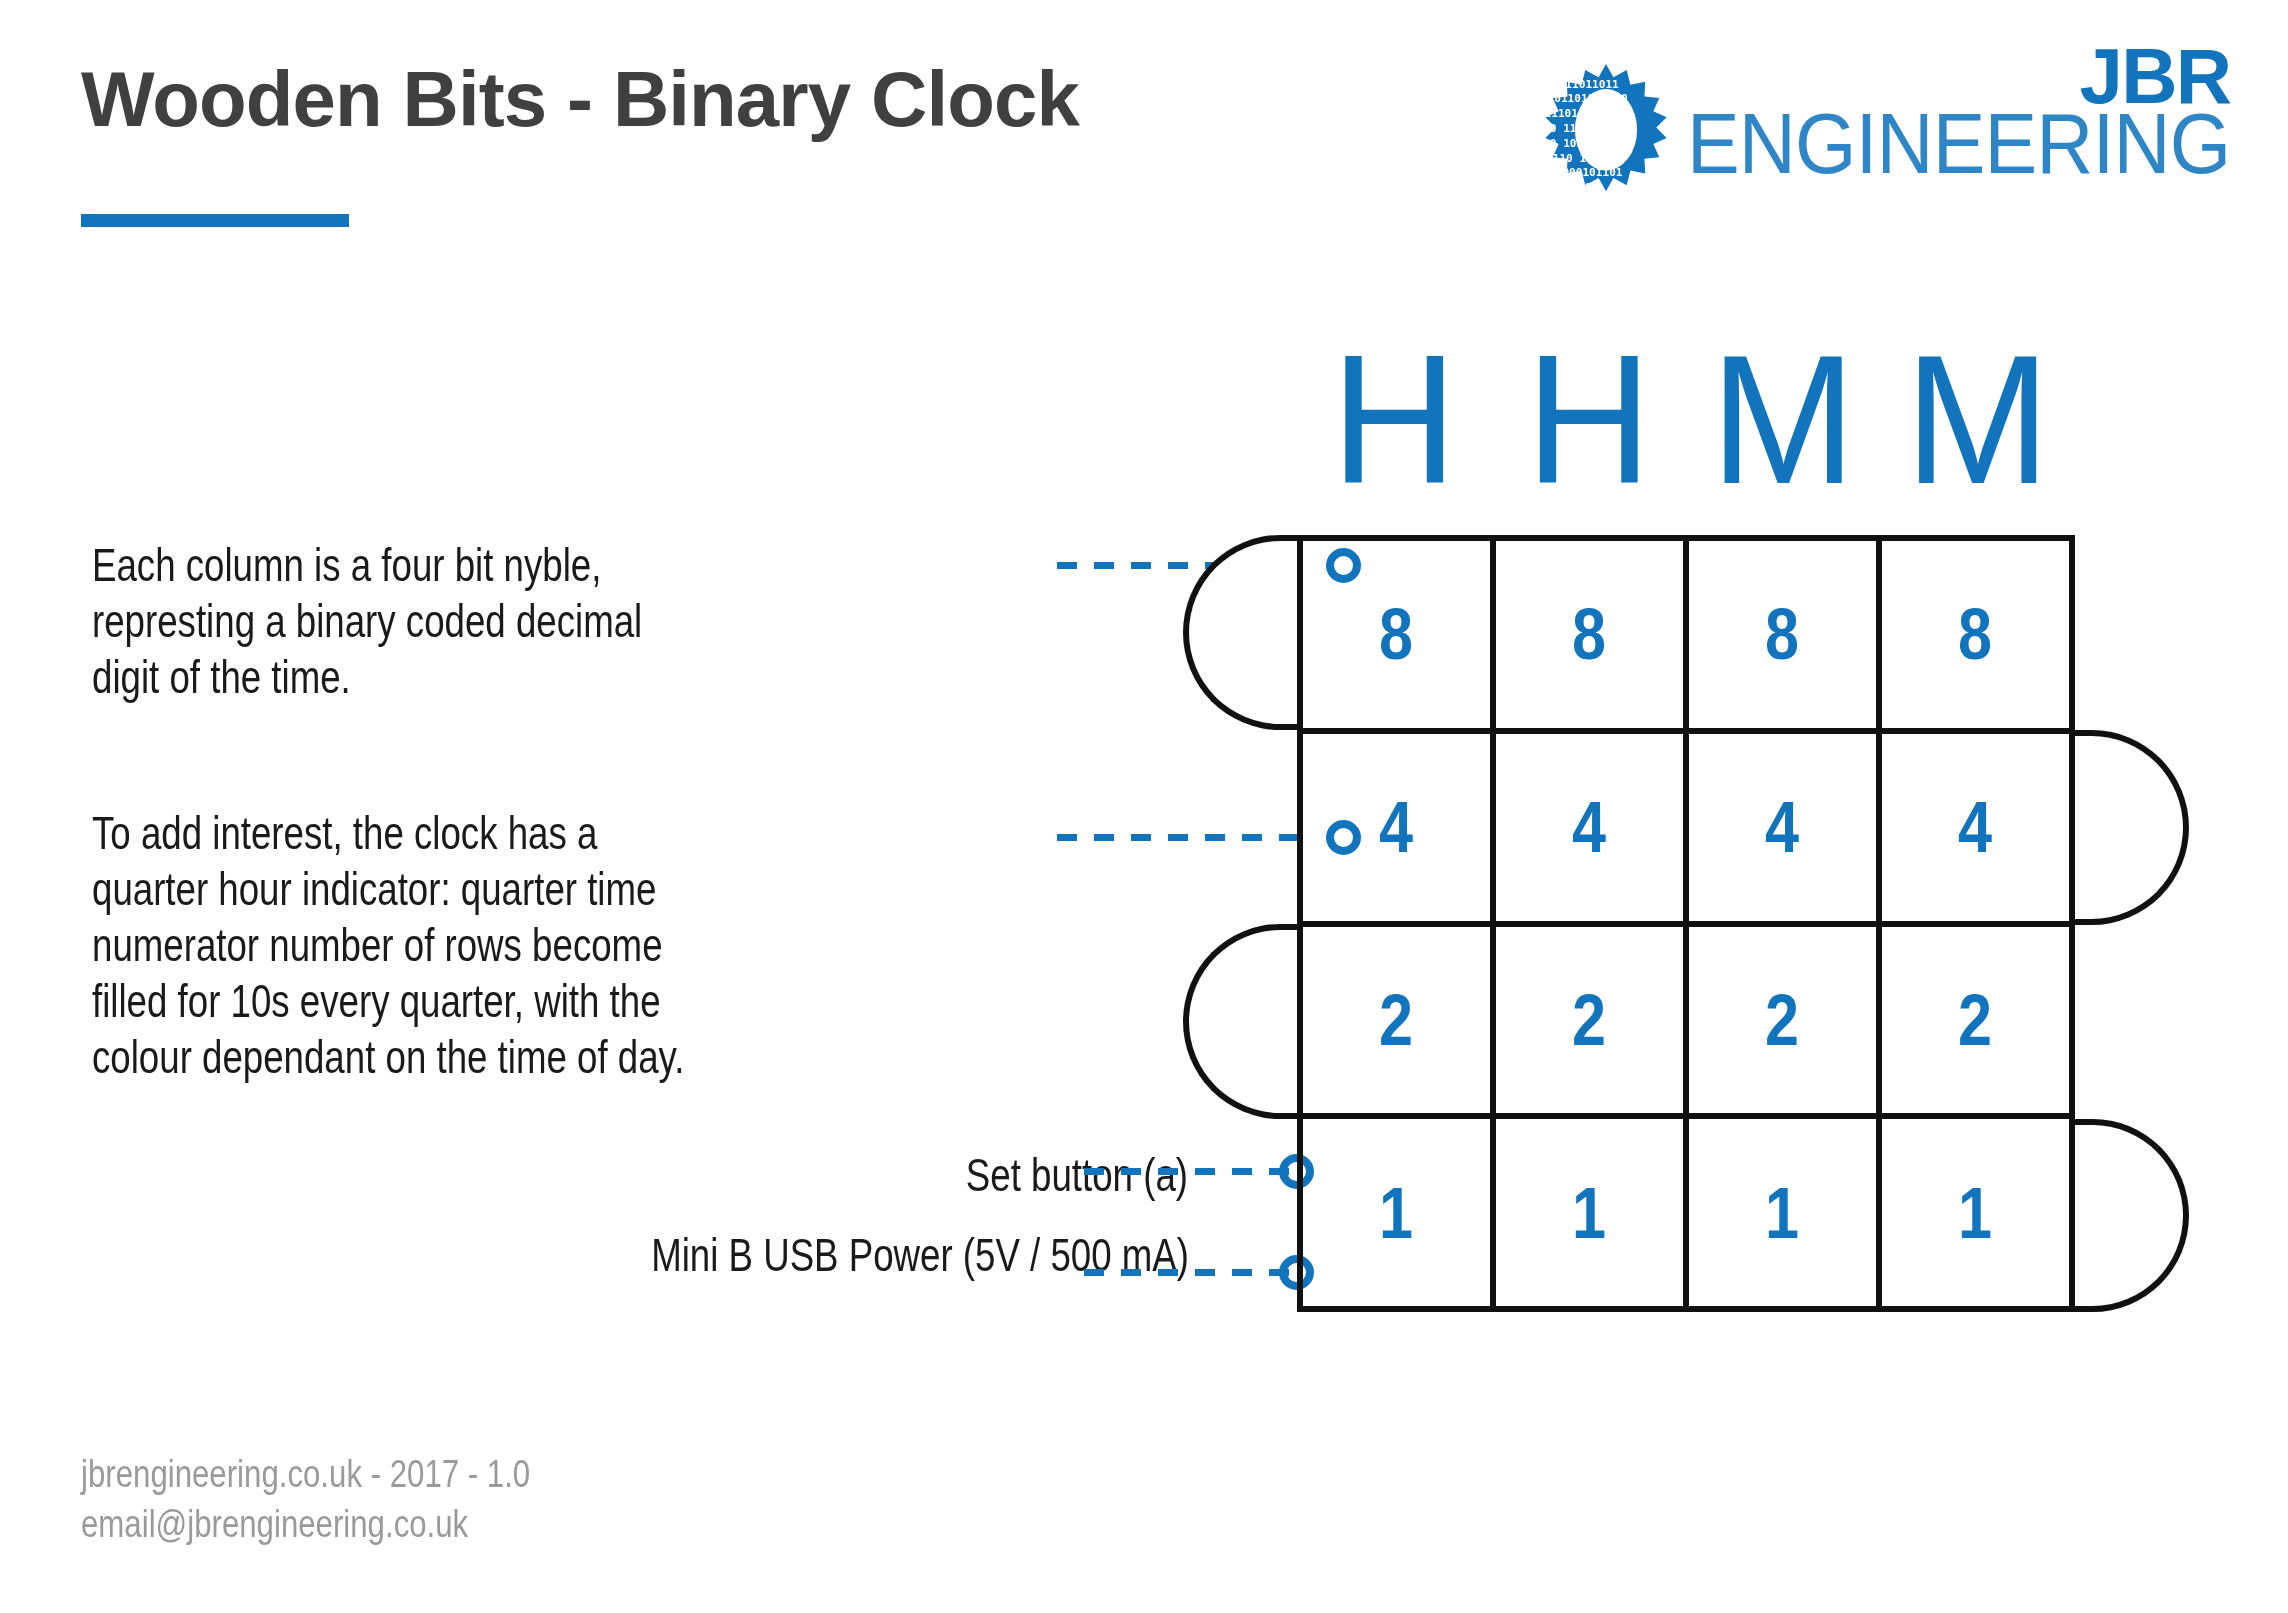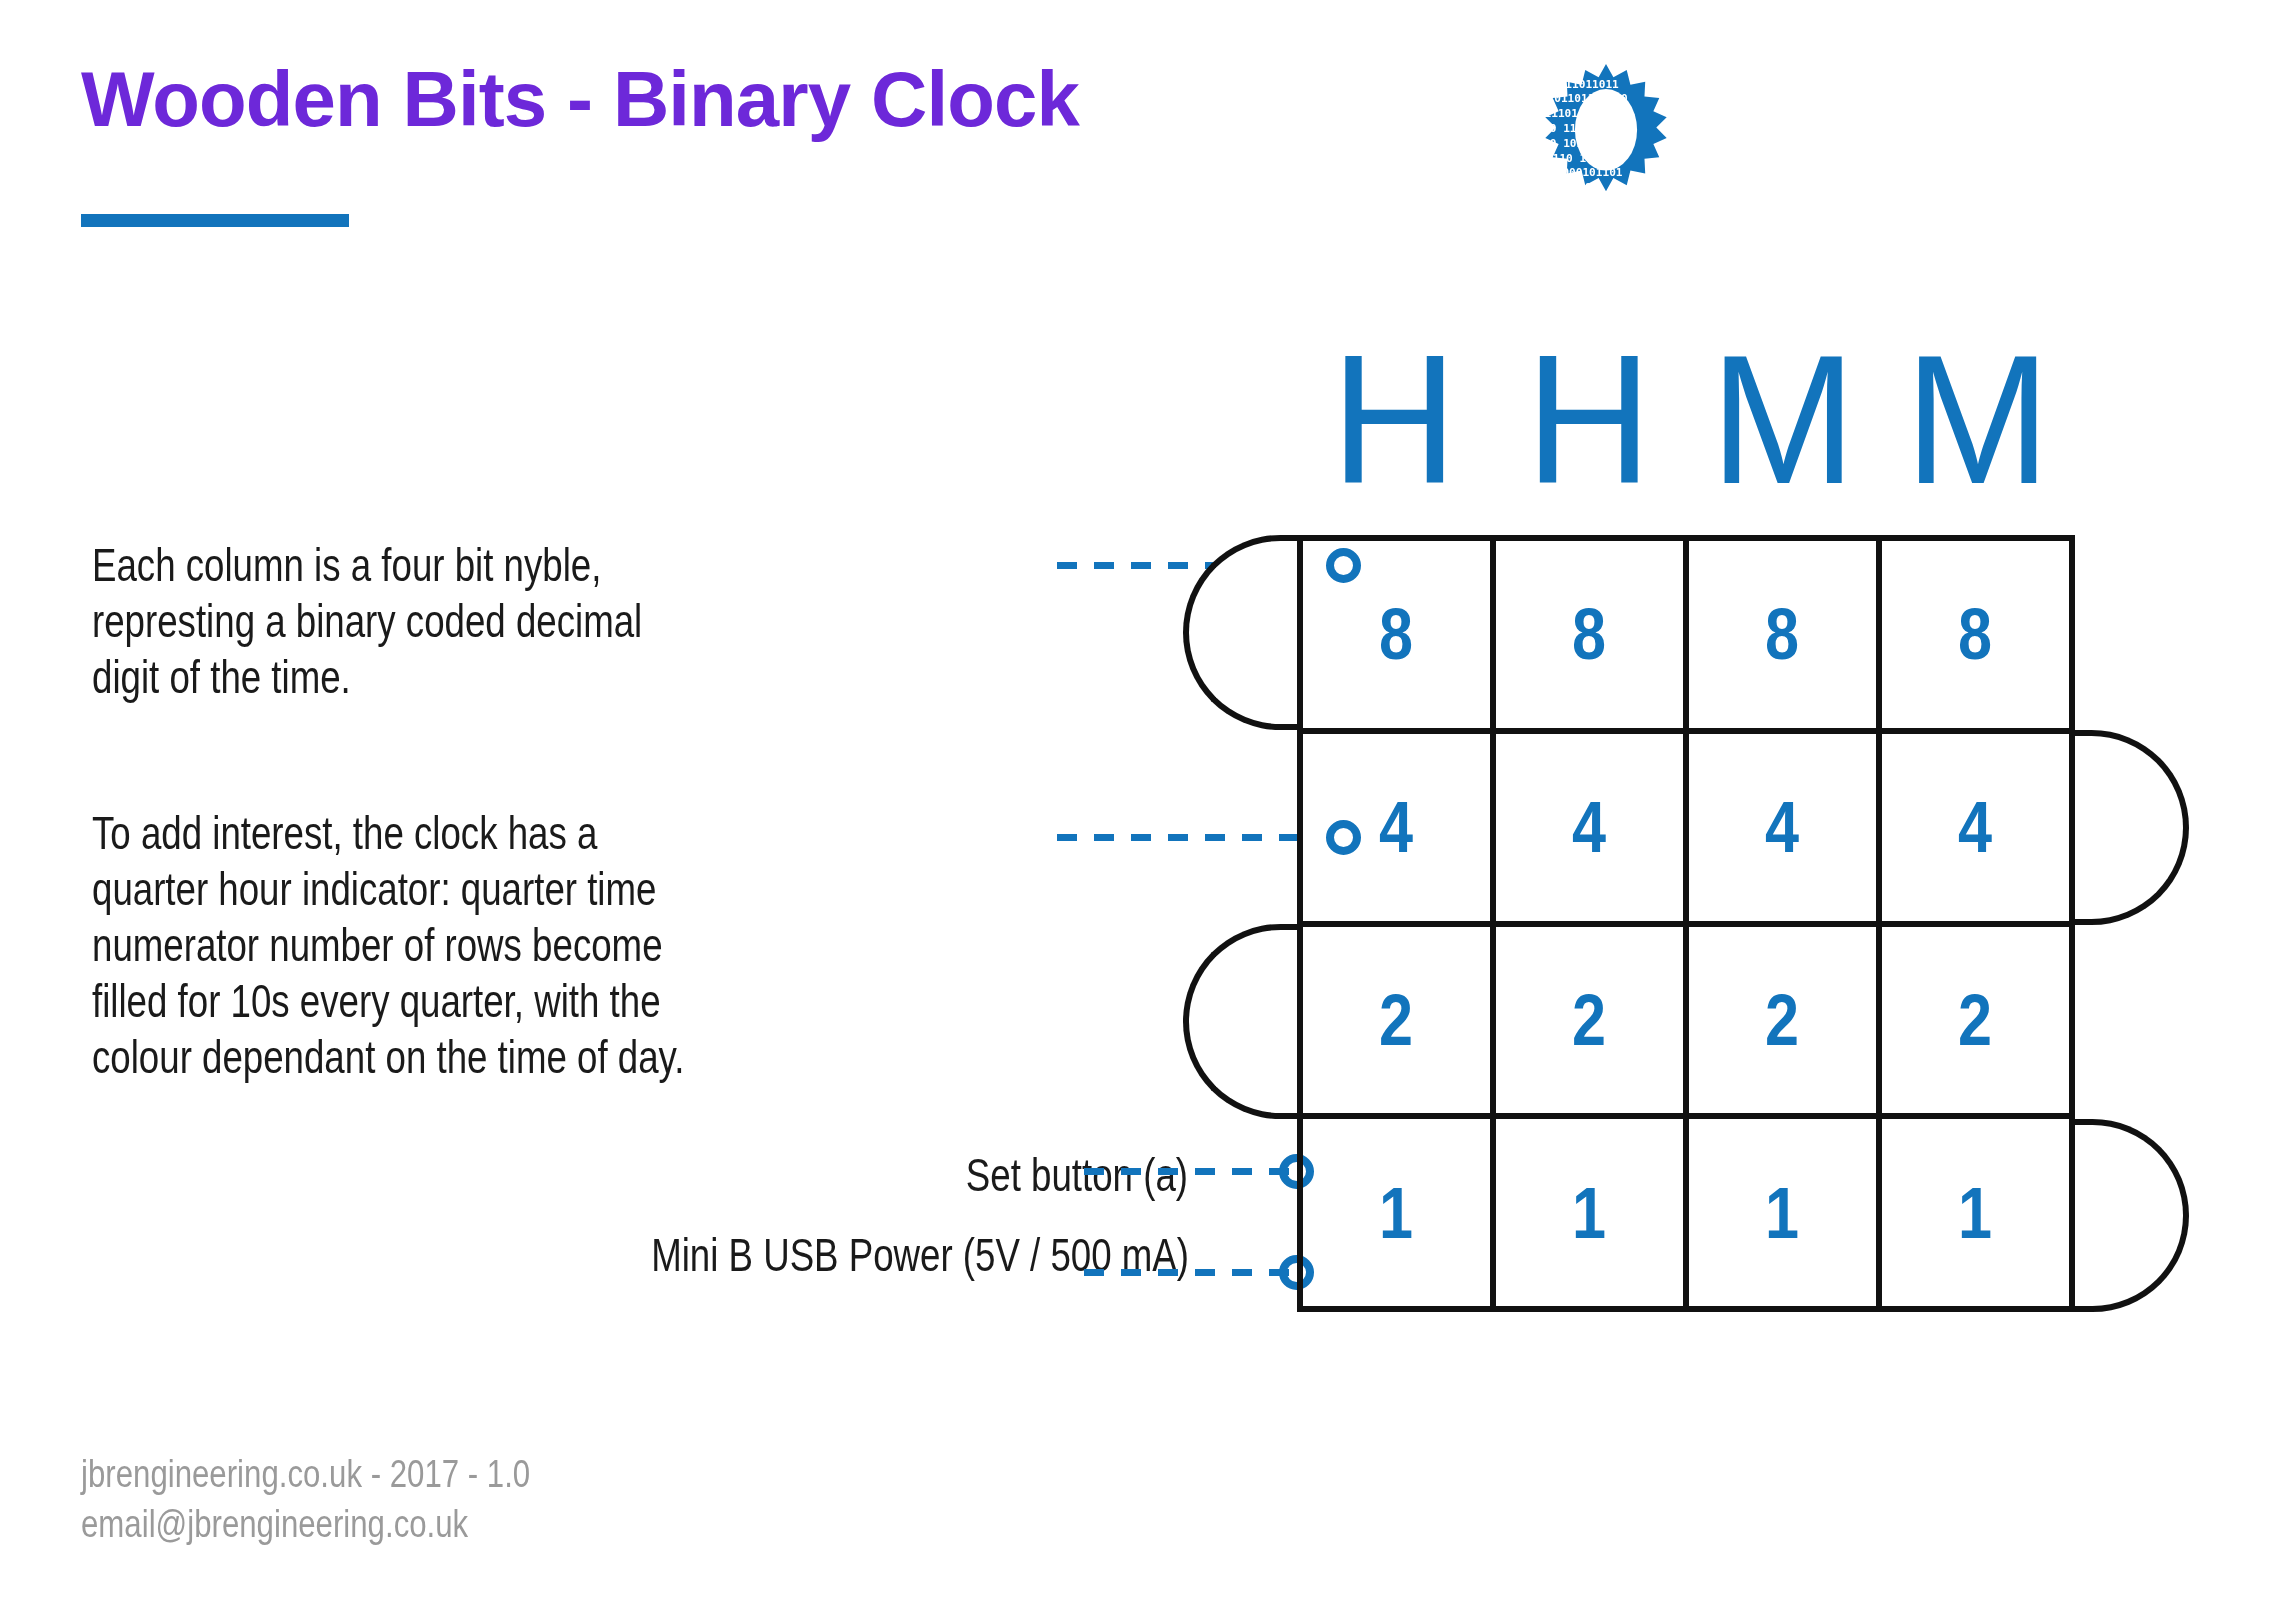--- a/index.html
+++ b/index.html
@@ -8,21 +8,21 @@
     background:#ffffff;
     font-family:"Liberation Sans", sans-serif;
     position:relative;
     overflow:hidden;
   }
 
   
   #page-title {
     position:absolute; left:81px; top:54px;
     font-size:78px; font-weight:bold;
-    color:#6d28d9;
+    color:#404040;
     letter-spacing:-0.9px;
     white-space:nowrap;
     font-family:"Liberation Sans", sans-serif;
   }
   #title-rule {
     position:absolute; left:81px; top:214px;
     width:268px; height:13px; background:#1274BC;
   }
 
   
@@ -191,20 +191,24 @@
           <text x="8" y="76">011101 10110</text>
           <text x="6" y="96">110 1100</text>
           <text x="6" y="116">010 1011</text>
           <text x="10" y="136">10110 10010</text>
           <text x="14" y="156">000000101101</text>
           <text x="26" y="176">01 010</text>
         </g>
       </g>
     </svg>
   </div>
+  <div id="logo-wordmark">
+    <span id="logo-jbr">JBR</span>
+    <span id="logo-engineering">ENGINEERING</span>
+  </div>
 </div>
 
 <div id="callout-1" class="callout">
   <p>Each column is a four bit nyble,</p>
   <p>represting a binary coded decimal</p>
   <p class="last">digit of the time.</p>
 </div>
 
 <div id="callout-2" class="callout">
   <p>To add interest, the clock has a</p>

